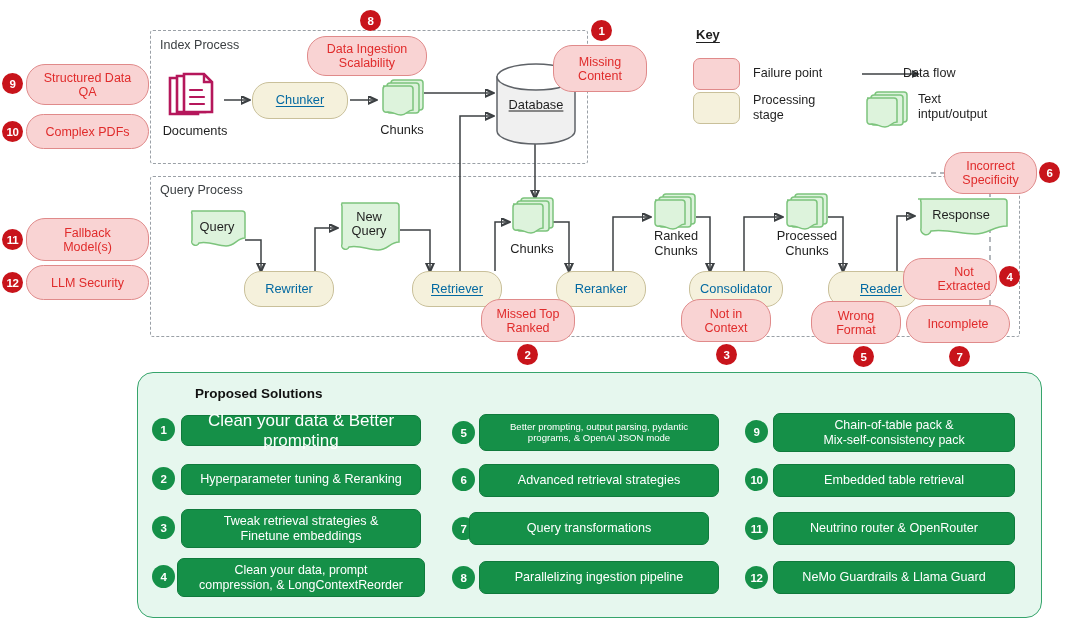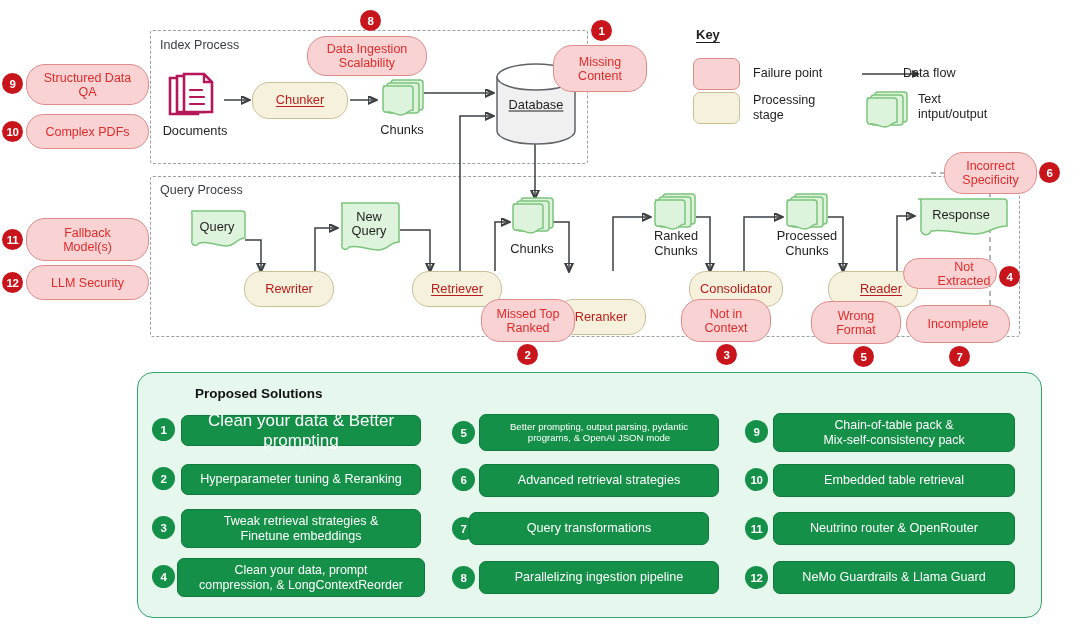--- a/index.html
+++ b/index.html
@@ -22,21 +22,21 @@
   .proc-label { position:absolute; font-size:12.5px; color:#3c4043; }
 
   
   .fail {
     background:#f9d3d3; border:1.4px solid #e08a8a; border-radius:19px;
     color:#e02b2b; font-size:12.5px; z-index:6;
   }
   
   .stage-box {
     background:#f5f1dc; border:1.4px solid #c9c09a; border-radius:17px;
-    color:#b91c1c; font-size:12.8px; z-index:4;
+    color:#0369a1; font-size:12.8px; z-index:4;
   }
   .stage-box .u { text-decoration:underline; text-underline-offset:2px; }
 
   
   .badge {
     position:absolute; width:21px; height:21px; border-radius:50%;
     background:#c8141b; color:#fff; font-size:11.5px; font-weight:bold;
     display:flex; align-items:center; justify-content:center; z-index:20;
     letter-spacing:-0.3px;
   }
@@ -210,21 +210,21 @@
     <svg width="48" height="42" viewBox="0 0 48 42">
       <g fill="#ddf3dc" stroke="#7cc47c" stroke-width="1.5">
         <path d="M16,2 h26 a3,3 0 0 1 3,3 v24 a3,3 0 0 1 -3,3 h-26 a3,3 0 0 1 -3,-3 v-24 a3,3 0 0 1 3,-3 z"></path>
         <path d="M12,5 h26 a3,3 0 0 1 3,3 v24 a3,3 0 0 1 -3,3 h-26 a3,3 0 0 1 -3,-3 v-24 a3,3 0 0 1 3,-3 z"></path>
         <path d="M5,8 h27 a3,3 0 0 1 3,3 v21 c-6,0 -6,5 -12,5 c-6,0 -8,-4 -14,-3 a3,3 0 0 1 -4,-3 v-20 a3,3 0 0 1 3,-3 z"></path>
       </g>
     </svg>
   </div>
   <div class="under-label" style="left:496px; top:242px; width:72px;">Chunks</div>
 
-  <div class="node stage-box" style="left:556px; top:271px; width:90px; height:36px;margin-top:28px;">
+  <div class="node stage-box" style="left:556px; top:271px; width:90px; height:36px;">
     <span>Reranker</span>
   </div>
 
   <div class="note" style="left:650px; top:192px; width:48px; height:42px;">
     <svg width="48" height="42" viewBox="0 0 48 42">
       <g fill="#ddf3dc" stroke="#7cc47c" stroke-width="1.5">
         <path d="M16,2 h26 a3,3 0 0 1 3,3 v24 a3,3 0 0 1 -3,3 h-26 a3,3 0 0 1 -3,-3 v-24 a3,3 0 0 1 3,-3 z"></path>
         <path d="M12,5 h26 a3,3 0 0 1 3,3 v24 a3,3 0 0 1 -3,3 h-26 a3,3 0 0 1 -3,-3 v-24 a3,3 0 0 1 3,-3 z"></path>
         <path d="M5,8 h27 a3,3 0 0 1 3,3 v21 c-6,0 -6,5 -12,5 c-6,0 -8,-4 -14,-3 a3,3 0 0 1 -4,-3 v-20 a3,3 0 0 1 3,-3 z"></path>
       </g>
@@ -280,21 +280,21 @@
 Ranked</div>
 
   <div class="node fail" style="left:681px; top:299px; width:90px; height:43px; white-space:pre-line;">Not in
 Context</div>
 
   <div class="node fail" style="left:811px; top:301px; width:90px; height:43px; white-space:pre-line;">Wrong
 Format</div>
 
   <div class="node fail" style="left:906px; top:305px; width:104px; height:38px;">Incomplete</div>
 
-  <div class="node fail" style="left:903px; top:258px; width:94px; height:31px; white-space:pre-line;padding-left:28px;">Not
+  <div class="node fail" style="left:903px; top:258px; width:94px; height:42px; white-space:pre-line;padding-left:28px;">Not
 Extracted</div>
 
   <div class="node fail" style="left:944px; top:152px; width:93px; height:42px; white-space:pre-line;">Incorrect
 Specificity</div>
 
   <div class="badge" style="left:591px; top:20px;">1</div>
   <div class="badge" style="left:517px; top:344px;">2</div>
   <div class="badge" style="left:716px; top:344px;">3</div>
   <div class="badge" style="left:999px; top:266px;">4</div>
   <div class="badge" style="left:853px; top:346px;">5</div>

